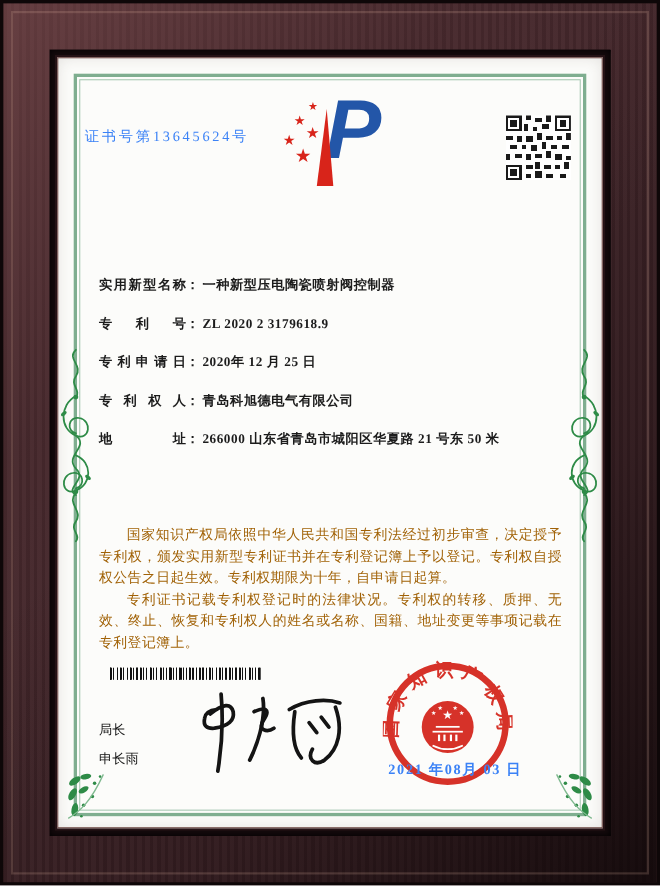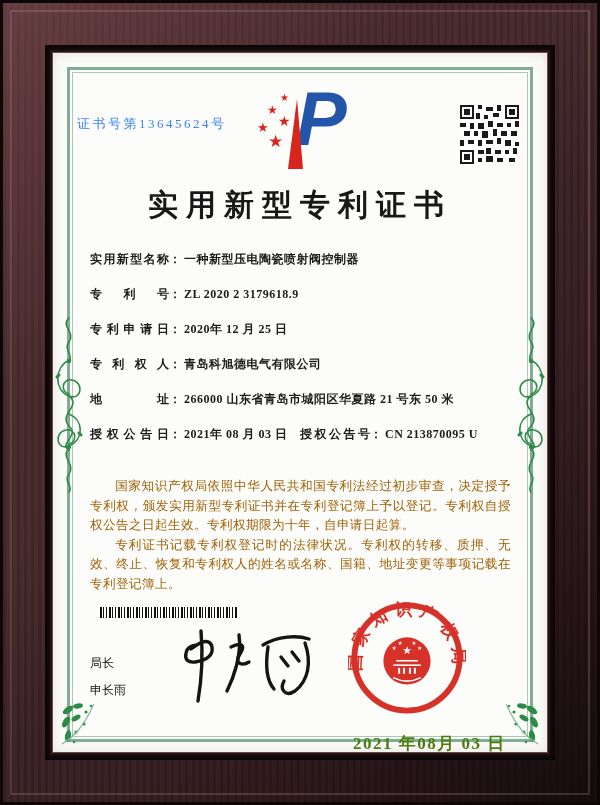--- a/index.html
+++ b/index.html
@@ -43,22 +43,22 @@
   .paras p{margin:0;text-indent:2em;}
   
   .barcode{position:absolute;left:47px;top:554px;width:137px;height:11px;background:
      repeating-linear-gradient(90deg,#121212 0 1px,transparent 1px 3px),
      repeating-linear-gradient(90deg,#121212 0 2px,transparent 2px 9px),
      repeating-linear-gradient(90deg,#121212 0 1px,transparent 1px 6px);}
   .director{position:absolute;left:37px;top:597px;font-family:Liberation Sans, sans-serif;
             font-size:12px;line-height:27px;color:#111;}
   .signature{position:absolute;left:122px;top:568px;width:150px;height:92px;}
   .seal{position:absolute;left:295px;top:546px;width:118px;height:118px;}
-  .seal-date{position:absolute;left:300px;top:638px;width:160px;font-size:17px;letter-spacing:1.5px;
-             color:#4d7c0f;z-index:5;font-weight:600;margin-top:41px;}
+  .seal-date{position:absolute;left:300px;top:638px;width:160px;font-size:13px;letter-spacing:1.5px;
+             color:#3b82f6;z-index:5;font-weight:600;}
   
   .flourish{position:absolute;top:263px;width:38px;height:178px;}
   .flourish.left{left:-3px;}
   .flourish.right{right:-3px;transform:scaleX(-1);}
   .corner-orn{position:absolute;width:44px;height:50px;top:645px;}
   .corner-orn.bl{left:5px;}
   .corner-orn.br{right:5px;transform:scaleX(-1);}
 </style>
 </head>
 <body>
@@ -197,21 +197,20 @@
           <rect x="17" y="22" width="3" height="2"></rect>
         <rect x="22" y="22" width="2" height="2"></rect>
           <rect x="26" y="21" width="2" height="3"></rect>
         <rect x="9" y="26" width="2" height="2"></rect>
           <rect x="13" y="25" width="3" height="3"></rect>
           <rect x="18" y="26" width="3" height="2"></rect>
           <rect x="24" y="26" width="3" height="2"></rect>
       </g>
     </svg>
 
-    <h1 class="title">实用新型专利证书</h1>
 
     <div class="fields">
       <div class="frow">
         <span class="flabel">实用新型名称</span><span class="fcolon">：</span>
         <span class="fvalue">一种新型压电陶瓷喷射阀控制器</span>
       </div>
       <div class="frow">
         <span class="flabel">专利号</span><span class="fcolon">：</span>
         <span class="fvalue">ZL 2020 2 3179618.9</span>
       </div>
@@ -219,28 +218,20 @@
         <span class="flabel">专利申请日</span><span class="fcolon">：</span>
         <span class="fvalue">2020年 12 月 25 日</span>
       </div>
       <div class="frow">
         <span class="flabel">专利权人</span><span class="fcolon">：</span>
         <span class="fvalue">青岛科旭德电气有限公司</span>
       </div>
       <div class="frow">
         <span class="flabel">地址</span><span class="fcolon">：</span>
         <span class="fvalue">266000 山东省青岛市城阳区华夏路 21 号东 50 米</span>
-      </div>
-      <div class="frow">
-        <span class="flabel">授权公告日</span><span class="fcolon">：</span>
-        <span class="fvalue">2021年 08 月 03 日</span>
-        <span class="grant2">
-          <span class="flabel" style="width:70px;">授权公告号</span><span class="fcolon">：</span>
-          <span class="fvalue">CN 213870095 U</span>
-        </span>
       </div>
     </div>
 
     <div class="paras">
       <p>国家知识产权局依照中华人民共和国专利法经过初步审查，决定授予专利权，颁发实用新型专利证书并在专利登记簿上予以登记。专利权自授权公告之日起生效。专利权期限为十年，自申请日起算。</p>
       <p>专利证书记载专利权登记时的法律状况。专利权的转移、质押、无效、终止、恢复和专利权人的姓名或名称、国籍、地址变更等事项记载在专利登记簿上。</p>
     </div>
 
     <div class="barcode"></div>
 

